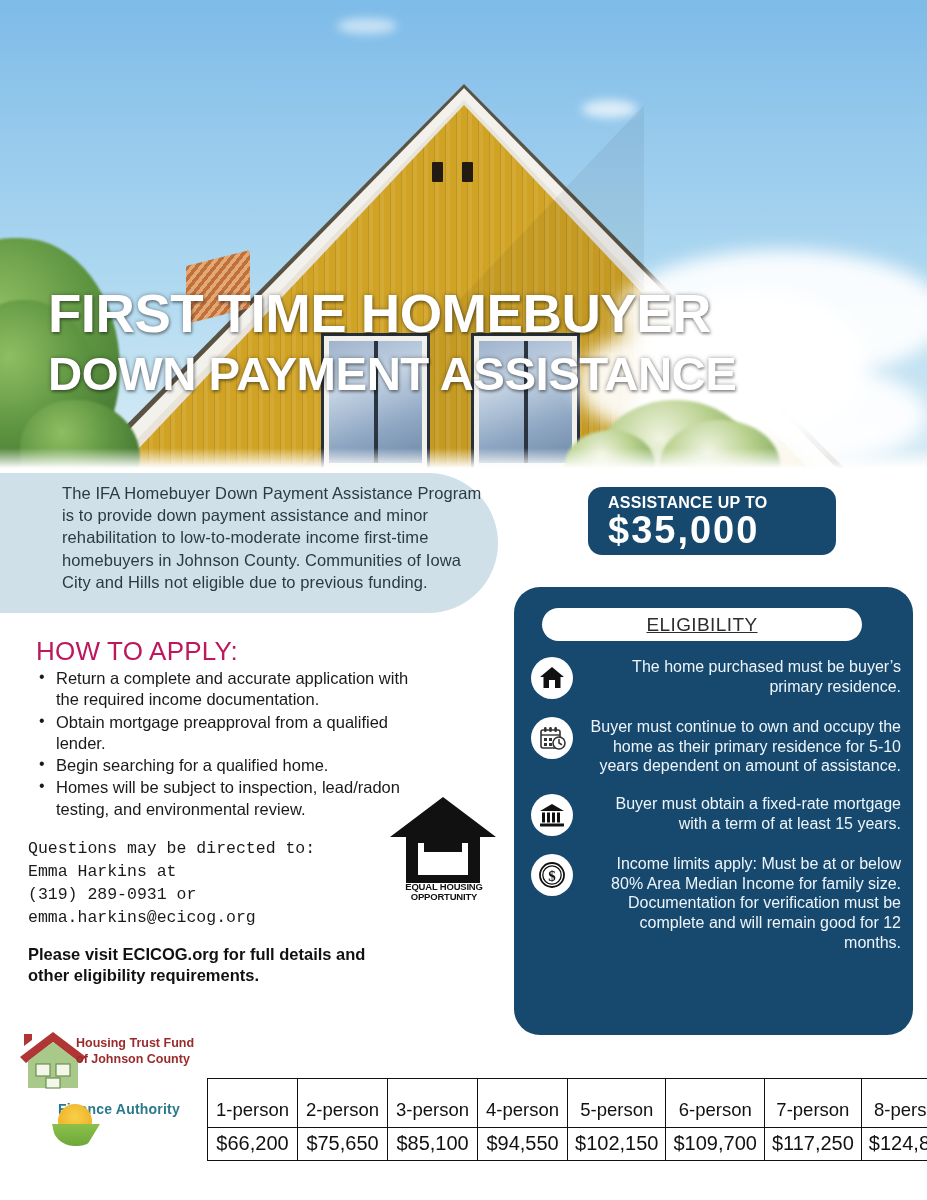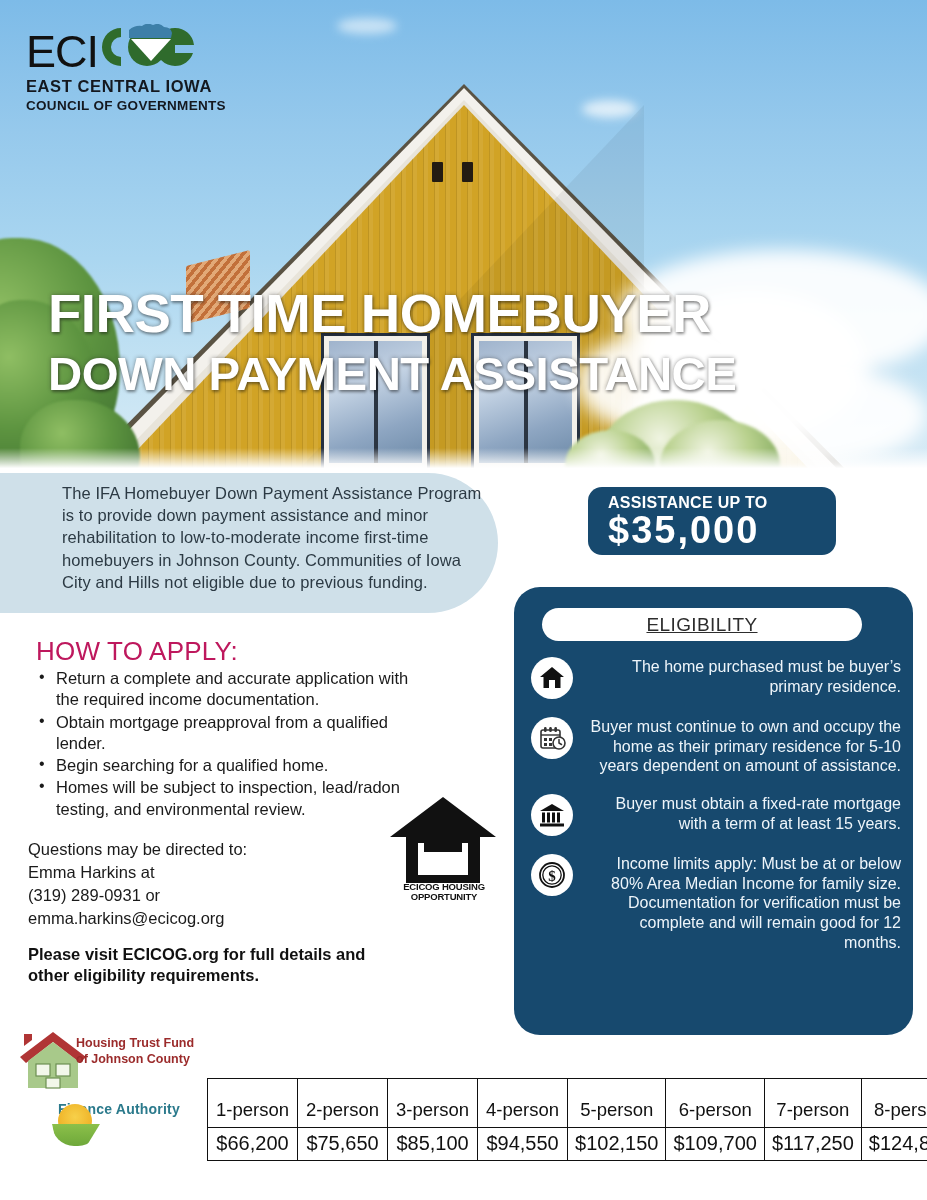--- a/index.html
+++ b/index.html
@@ -174,21 +174,21 @@
     list-style: none; position: relative; padding-left: 20px;
     font-size: 16.5px; line-height: 1.29; color: #1a1a1a; margin-bottom: 1px;
   }
   .apply-list li::before {
     content: "\2022"; position: absolute; left: 3px; top: -1px; font-size: 16px; color: #1a1a1a;
   }
 
   
   .contact {
     position: absolute; left: 28px; top: 838px; width: 360px;
-    font-size: 16.5px; line-height: 1.39; color: #1a1a1a;
+    font-size: 16.5px; line-height: 1.39; color: #1a1a1a; font-family: Liberation Mono, monospace;
   }
   .visit {
     position: absolute; left: 28px; top: 944px; width: 370px;
     font-size: 16.5px; font-weight: bold; line-height: 1.25; color: #111;
   }
 
   
   .eho { position: absolute; left: 388px; top: 795px; width: 110px; height: 100px; }
   .eho-label {
     position: absolute; left: 390px; top: 882px; width: 108px; text-align: center;
@@ -274,36 +274,20 @@
     <div class="bush b3"></div>
 
     <div class="hero-fade"></div>
 
     <div class="hero-title">
       <div class="ln ln1">FIRST TIME HOMEBUYER</div>
       <div class="ln ln2">DOWN PAYMENT ASSISTANCE</div>
     </div>
   </div>
 
-  <div class="logo">
-    <div class="logo-top">
-      <span class="logo-eci">ECI</span>
-      <span class="logo-cog">
-        <svg width="96" height="46" viewBox="0 0 96 46" aria-hidden="true">
-          <path d="M22 4 A19 19 0 1 0 22 42 L22 33 A10 10 0 1 1 22 13 Z" fill="#2f6b2c"></path>
-          <circle cx="48" cy="23" r="19" fill="#2f6b2c"></circle>
-          <path d="M76 4 A19 19 0 1 0 76 42 A19 19 0 0 0 94 29 L76 29 L76 21 L95 21 A19 19 0 0 0 76 4 Z" fill="#2f6b2c"></path>
-          <path d="M30 6 q6-5 13-4 q5-4 11-1 q6-3 11 2 q7 0 8 6 l-1 5 l-42 0 z" fill="#3d7fa8"></path>
-          <path d="M32 15 l40 0 l-20 22 z" fill="#ffffff"></path>
-        </svg>
-      </span>
-    </div>
-    <div class="logo-line1">EAST CENTRAL IOWA</div>
-    <div class="logo-line2">COUNCIL OF GOVERNMENTS</div>
-  </div>
 
   <div class="intro-panel"></div>
   <div class="intro-text">The IFA Homebuyer Down Payment Assistance Program is to provide down payment assistance and minor rehabilitation to low-to-moderate income first-time homebuyers in Johnson County. Communities of Iowa City and Hills not eligible due to previous funding.</div>
 
   <div class="badge">
     <div class="badge-label">ASSISTANCE UP TO</div>
     <div class="badge-amount">$35,000</div>
   </div>
 
   <div class="apply-head">HOW TO APPLY:</div>
@@ -325,21 +309,21 @@
   <div class="eho">
     <svg width="110" height="100" viewBox="0 0 110 100" aria-hidden="true">
       <path d="M55 2 L108 42 L92 42 L92 88 L18 88 L18 42 L2 42 Z" fill="#111"></path>
       <rect x="30" y="48" width="50" height="32" fill="#fff"></rect>
       <rect x="36" y="33" width="38" height="9" fill="#111"></rect>
       <rect x="36" y="48" width="38" height="9" fill="#111"></rect>
       <rect x="30" y="20" width="50" height="14" fill="#fff" opacity="0"></rect>
     </svg>
   </div>
   <div class="eho-label">
-    <div>ECICOG HOUSING</div>
+    <div>EQUAL HOUSING</div>
     <div>OPPORTUNITY</div>
   </div>
 
   <div class="elig"></div>
   <div class="elig-pill">
     <span>ELIGIBILITY</span>
   </div>
   <div class="elig-items">
 
     <div class="elig-row">

